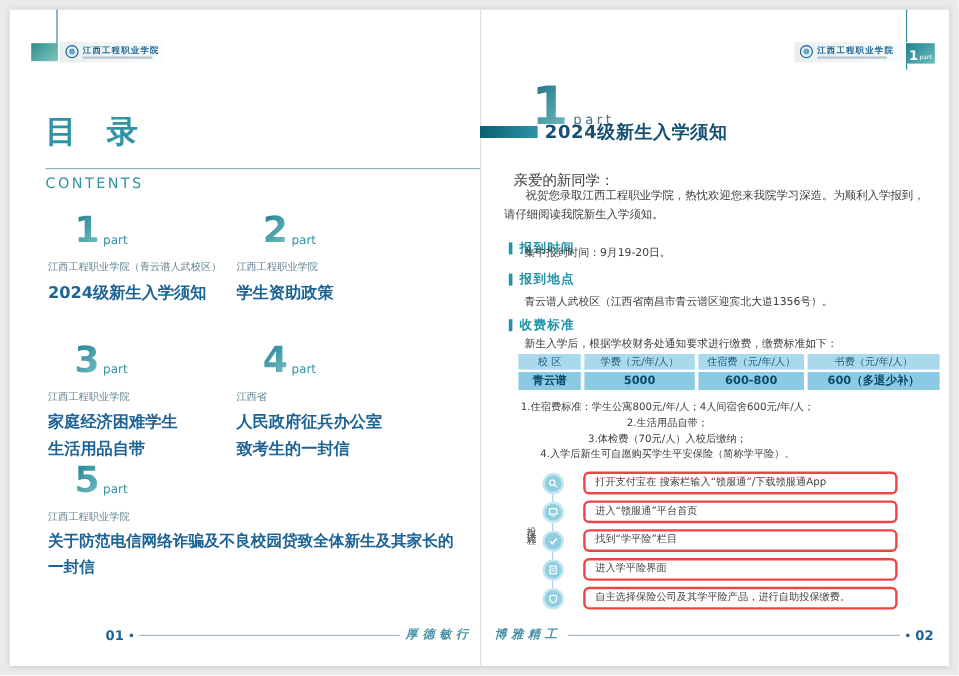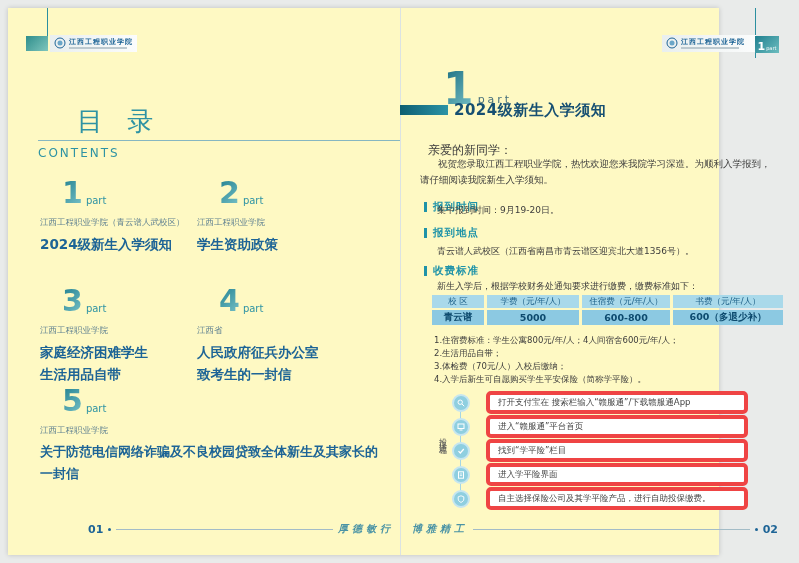--- a/index.html
+++ b/index.html
@@ -1,39 +1,39 @@
 <!DOCTYPE html>
 <html><head>
 <meta charset="utf-8">
 <style>
   html,body{margin:0;padding:0;}
   body{font-family:"DejaVu Sans","Liberation Sans",sans-serif;}
   .stage{position:relative;width:799px;height:563px;background:#e9ebea;overflow:hidden;}
-  .spread{position:absolute;left:8px;top:8px;width:711px;height:547px;background:#fef9c3;
+  .spread{position:absolute;left:8px;top:8px;width:783px;height:547px;background:#ffffff;
           box-shadow:0 0 5px rgba(0,0,0,.18);}
   .divider{position:absolute;left:392px;top:0;width:1px;height:547px;background:#dbe3e3;}
   .page{position:absolute;top:0;height:547px;}
   .page-left{left:0;width:392px;}
   .page-right{left:392px;width:391px;}
 
   
   .corner-line{position:absolute;width:1px;background:#2b8fa0;top:0;}
   .corner-sq{position:absolute;height:15px;background:linear-gradient(135deg,#2f8e8c,#7fc6bd);}
   .badge-sq{position:absolute;height:16px;width:24px;background:linear-gradient(135deg,#1f7f8f,#6cbdbf);
             color:#fff;display:flex;align-items:flex-end;justify-content:center;padding-bottom:1px;}
   .badge-num{font-size:11px;font-weight:bold;line-height:11px;}
   .badge-part{font-size:5px;line-height:7px;margin-left:1px;}
   .logo{position:absolute;height:17px;display:flex;align-items:center;gap:3px;padding:0 4px;
         background:linear-gradient(90deg,#e9efef,#fbfcfc);}
   .logo-text{display:flex;flex-direction:column;}
   .logo-cn{font-size:7px;font-weight:bold;color:#1d6496;letter-spacing:1px;font-family:"DejaVu Serif",serif;line-height:8px;}
   .logo-en-line{height:2px;width:58px;background:#bcc9cf;margin-top:1px;}
 
   
-  .toc-title{position:absolute;left:30px;top:96px;font-size:26px;letter-spacing:8px;color:#2e93a4;font-weight:400;margin-left:39px;}
+  .toc-title{position:absolute;left:30px;top:84px;font-size:26px;letter-spacing:8px;color:#2e93a4;font-weight:700;}
   .toc-underline{position:absolute;left:30px;top:132px;width:362px;height:1px;background:#86b7c1;}
   .toc-subtitle{position:absolute;left:30px;top:138px;font-size:12px;letter-spacing:2px;color:#2e93a4;}
   .toc-item{position:absolute;}
   .toc-num-row{display:flex;align-items:flex-end;margin-left:22px;}
   .toc-num{font-size:30px;font-weight:bold;line-height:30px;
            background:linear-gradient(135deg,#1f7f8f,#7ec6cb);
            -webkit-background-clip:text;background-clip:text;color:transparent;}
   .toc-part{font-size:10px;color:#2e93a4;margin-left:3px;margin-bottom:2px;}
   .toc-org{font-size:8.5px;color:#5f8191;margin-top:9px;}
   .toc-heading{font-size:13.5px;font-weight:bold;color:#1d6496;margin-top:4px;line-height:22px;}
@@ -62,30 +62,30 @@
   .sec-h-bar{width:3px;height:10px;background:#1f93a8;}
   .sec-h-text{font-size:10.5px;font-weight:bold;color:#1f93a8;letter-spacing:1px;}
   .sec-b{position:absolute;left:37px;font-size:9px;color:#3c3c3c;}
 
   .fee-table{position:absolute;left:32px;top:287px;display:grid;
              grid-template-columns:52px 92px 88px 110px;column-gap:3px;row-gap:2px;}
   .fee-th{background:#a9d9ea;color:#1b5e86;font-size:8.5px;height:13px;display:flex;
           align-items:center;justify-content:center;}
   .fee-td{background:#8cc9e2;color:#0d4a6e;font-size:9.5px;font-weight:bold;height:15px;
           display:flex;align-items:center;justify-content:center;}
-  .notes{position:absolute;left:34px;top:326px;font-size:8.5px;color:#3c3c3c;line-height:13px;}
+  .notes{position:absolute;left:34px;top:326px;font-size:8.5px;color:#3c3c3c;line-height:13px;text-align:center;}
 
   .flow-label{position:absolute;left:36px;top:424px;writing-mode:vertical-rl;font-size:8px;
               letter-spacing:3px;color:#555;}
   .flow{position:absolute;left:52px;top:386px;width:296px;}
   .flow-connector{position:absolute;left:60px;top:395px;width:1px;height:100px;background:#a5d6e4;}
   .flow-row{display:flex;align-items:center;height:17px;margin-bottom:7px;position:relative;}
   .flow-icon{width:14px;height:14px;border-radius:50%;background:#8fcfe0;border:2px solid #c6e6f0;
              display:flex;align-items:center;justify-content:center;flex:0 0 auto;}
-  .flow-box{margin-left:16px;flex:1;height:15px;line-height:15px;border:4px solid #ef4444;
+  .flow-box{margin-left:16px;flex:1;height:15px;line-height:15px;border:2px solid #ef4444;
             border-radius:5px;background:#fff;padding:0 8px;font-size:8.5px;color:#444;
             white-space:nowrap;overflow:hidden;}
 </style>
 </head>
 <body>
 
 <div class="stage">
   <div class="spread">
 
     <div class="page page-left">

